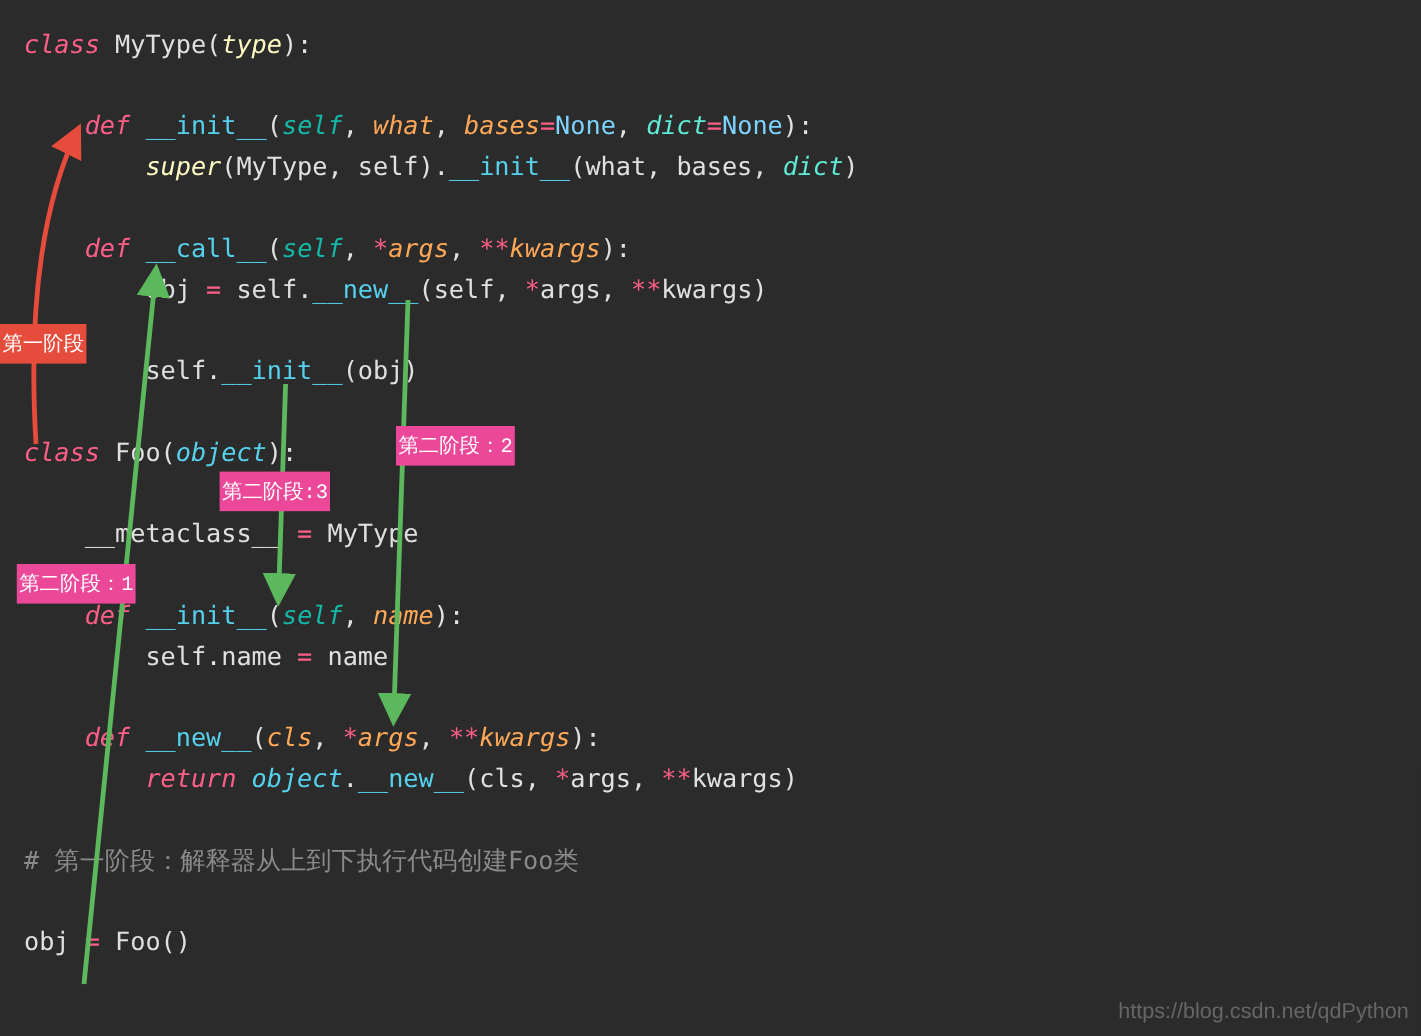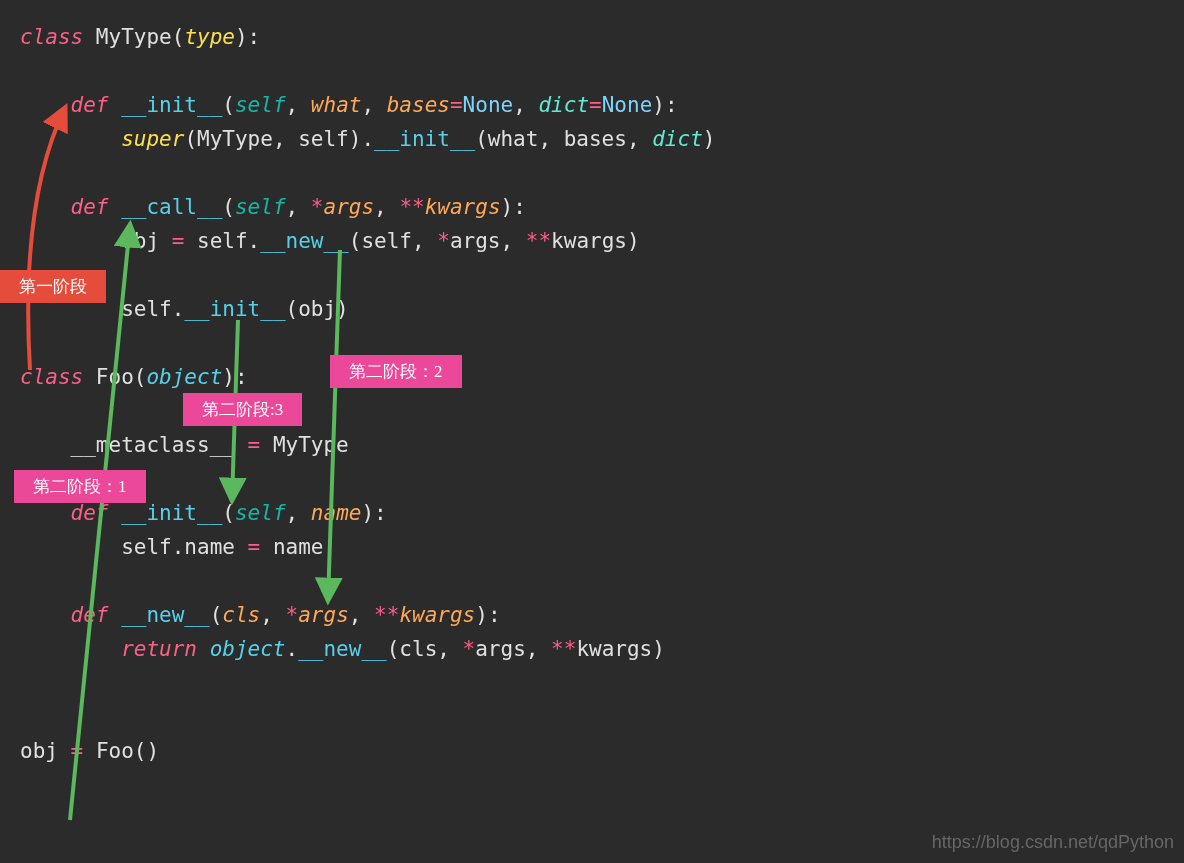--- a/index.html
+++ b/index.html
@@ -18,38 +18,38 @@
   left: 20px;
   right: 10px;
 }
 .line {
   height: 34px;
   line-height: 34px;
   white-space: pre;
   color: #e0e0e0;
 }
 .kw { color: #ff5f87; font-style: italic; }
-.typ { color: #fde047; font-style: italic; }
+.typ { color: #fef9c3; font-style: italic; }
 .fn { color: #56d1ec; }
 .self { color: #14b8a6; font-style: italic; }
 .param { color: #ffa857; font-style: italic; }
 .none { color: #7dd3fc; text-align: center; }
 .op { color: #ff5f87; }
 .star { color: #ff5f87; }
 .cmt { color: #8a8a8a; }
 .dict { color: #5eead4; font-style: italic;}
 .ret { color: #ff5f87; font-style: italic;}
 .obj { color: #56d1ec; font-style: italic;}
 
 .label {
   position: absolute;
   color: #fff;
-  font-family: Liberation Serif, serif;
+  font-family: Liberation Mono, monospace;
   font-size: 17px;
-  padding: 5px 19px;
+  padding: 5px 2px;
   white-space: nowrap;
 }
 .label-red { background: #e64c3c; }
 .label-green { background: #ec4899; }
 
 .watermark {
   position: absolute;
   right: 10px;
   bottom: 10px;
   color: #666;
@@ -81,20 +81,21 @@
 <div class="line"><span class="kw">class</span><span> Foo(</span><span class="obj">object</span><span>):</span></div>
 <div class="line"></div>
 <div class="line">    <span>__metaclass__ </span><span class="op">=</span><span> MyType</span></div>
 <div class="line"></div>
 <div class="line">    <span class="kw">def</span><span class="fn"> __init__</span><span>(</span><span class="self">self</span><span>, </span><span class="param">name</span><span>):</span></div>
 <div class="line">        <span>self.name </span><span class="op">=</span><span> name</span></div>
 <div class="line"></div>
 <div class="line">    <span class="kw">def</span><span class="fn"> __new__</span><span>(</span><span class="param">cls</span><span>, </span><span class="star">*</span><span class="param">args</span><span>, </span><span class="star">**</span><span class="param">kwargs</span><span>):</span></div>
 <div class="line">        <span class="ret">return</span><span class="obj"> object</span><span>.</span><span class="fn">__new__</span><span>(cls, </span><span class="star">*</span><span>args, </span><span class="star">**</span><span>kwargs)</span></div>
 <div class="line"></div>
+<div class="line cmt"># 第一阶段：解释器从上到下执行代码创建Foo类</div>
 <div class="line"></div>
 <div class="line"><span>obj </span><span class="op">=</span><span> Foo()</span></div>
 </div>
 
 <svg class="arrows" width="1184" height="863">
   <defs>
     <marker id="arrow-red" viewBox="0 0 10 10" refX="8" refY="5" markerWidth="7" markerHeight="7" orient="auto-start-reverse">
       <path d="M 0 0 L 10 5 L 0 10 z" fill="#e64c3c"></path>
     </marker>
     <marker id="arrow-green" viewBox="0 0 10 10" refX="8" refY="5" markerWidth="7" markerHeight="7" orient="auto-start-reverse">

